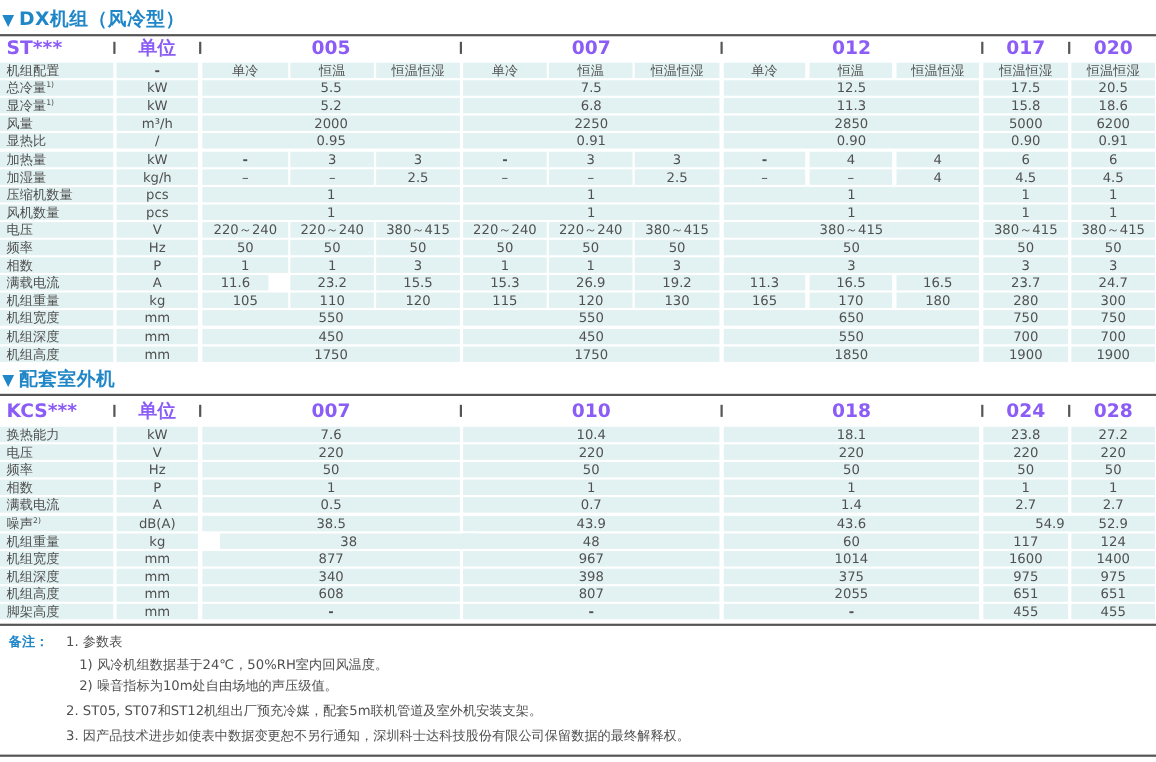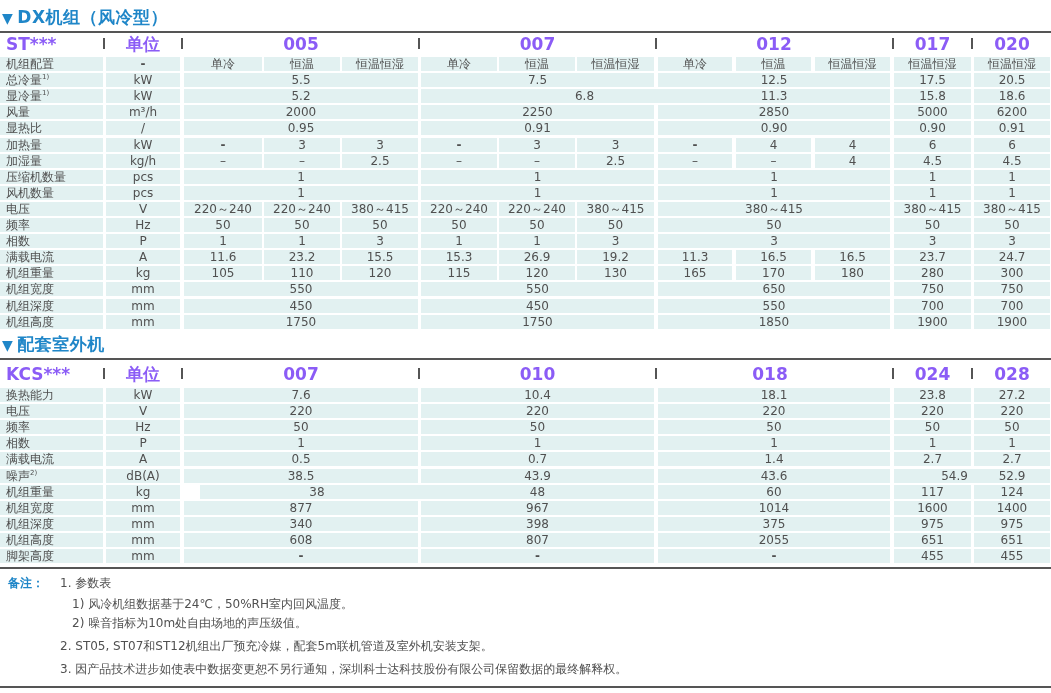--- a/index.html
+++ b/index.html
@@ -55,21 +55,21 @@
     <div class="cell lbl" style="left: 0px; top: 73px; width: 103px;"><span>总冷量</span><sup>1)</sup></div>
     <div class="cell" style="left: 106px; top: 73px; width: 74px;"><span>kW</span></div>
     <div class="cell" style="left: 184px; top: 73px; width: 234px;"><span>5.5</span></div>
     <div class="cell" style="left: 421px; top: 73px; width: 233px;"><span>7.5</span></div>
     <div class="cell" style="left: 658px; top: 73px; width: 232px;"><span>12.5</span></div>
     <div class="cell" style="left: 894px; top: 73px; width: 77px;"><span>17.5</span></div>
     <div class="cell" style="left: 974px; top: 73px; width: 76px;"><span>20.5</span></div>
     <div class="cell lbl" style="left: 0px; top: 89px; width: 103px;"><span>显冷量</span><sup>1)</sup></div>
     <div class="cell" style="left: 106px; top: 89px; width: 74px;"><span>kW</span></div>
     <div class="cell" style="left: 184px; top: 89px; width: 234px;"><span>5.2</span></div>
-    <div class="cell" style="left: 421px; top: 89px; width: 233px; padding-left: 47px;"><span>6.8</span></div>
+    <div class="cell" style="left: 421px; top: 89px; width: 233px;"><span>6.8</span></div>
     <div class="cell" style="left: 658px; top: 89px; width: 232px;"><span>11.3</span></div>
     <div class="cell" style="left: 894px; top: 89px; width: 77px;"><span>15.8</span></div>
     <div class="cell" style="left: 974px; top: 89px; width: 76px;"><span>18.6</span></div>
     <div class="cell lbl" style="left: 0px; top: 105px; width: 103px;"><span>风量</span></div>
     <div class="cell" style="left: 106px; top: 105px; width: 74px;"><span>m³/h</span></div>
     <div class="cell" style="left: 184px; top: 105px; width: 234px;"><span>2000</span></div>
     <div class="cell" style="left: 421px; top: 105px; width: 233px;"><span>2250</span></div>
     <div class="cell" style="left: 658px; top: 105px; width: 232px;"><span>2850</span></div>
     <div class="cell" style="left: 894px; top: 105px; width: 77px;"><span>5000</span></div>
     <div class="cell" style="left: 974px; top: 105px; width: 76px;"><span>6200</span></div>
@@ -148,21 +148,21 @@
     <div class="cell" style="left: 264px; top: 234px; width: 76px;"><span>1</span></div>
     <div class="cell" style="left: 342px; top: 234px; width: 76px;"><span>3</span></div>
     <div class="cell" style="left: 421px; top: 234px; width: 76px;"><span>1</span></div>
     <div class="cell" style="left: 499px; top: 234px; width: 76px;"><span>1</span></div>
     <div class="cell" style="left: 577px; top: 234px; width: 77px;"><span>3</span></div>
     <div class="cell" style="left: 658px; top: 234px; width: 232px;"><span>3</span></div>
     <div class="cell" style="left: 894px; top: 234px; width: 77px;"><span>3</span></div>
     <div class="cell" style="left: 974px; top: 234px; width: 76px;"><span>3</span></div>
     <div class="cell lbl" style="left: 0px; top: 250px; width: 103px;"><span>满载电流</span></div>
     <div class="cell" style="left: 106px; top: 250px; width: 74px;"><span>A</span></div>
-    <div class="cell" style="left: 184px; top: 250px; width: 78px;"><span>11.6</span></div>
+    <div class="cell" style="left: 184px; top: 250px; width: 60px;"><span>11.6</span></div>
     <div class="cell" style="left: 264px; top: 250px; width: 76px;"><span>23.2</span></div>
     <div class="cell" style="left: 342px; top: 250px; width: 76px;"><span>15.5</span></div>
     <div class="cell" style="left: 421px; top: 250px; width: 76px;"><span>15.3</span></div>
     <div class="cell" style="left: 499px; top: 250px; width: 76px;"><span>26.9</span></div>
     <div class="cell" style="left: 577px; top: 250px; width: 77px;"><span>19.2</span></div>
     <div class="cell" style="left: 658px; top: 250px; width: 74px;"><span>11.3</span></div>
     <div class="cell" style="left: 736px; top: 250px; width: 75px;"><span>16.5</span></div>
     <div class="cell" style="left: 815px; top: 250px; width: 75px;"><span>16.5</span></div>
     <div class="cell" style="left: 894px; top: 250px; width: 77px;"><span>23.7</span></div>
     <div class="cell" style="left: 974px; top: 250px; width: 76px;"><span>24.7</span></div>
@@ -202,21 +202,21 @@
     <div class="cell" style="left: 974px; top: 315px; width: 76px;"><span>1900</span></div>
   </div>
 
 <div class="sec-title" style="top:333px;"><span class="tri">▼</span><span>配套室外机</span></div>
 <div class="rule" style="top:358px;"></div>
 <div id="s2">
     <div class="hdr left" style="left: 0px; top: 363px; width: 95px;"><span>KCS***</span></div>
     <div class="hdr" style="left: 106px; top: 363px; width: 74px;"><span>单位</span></div>
     <div class="hdr" style="left: 184px; top: 363px; width: 234px;"><span>007</span></div>
     <div class="hdr" style="left: 421px; top: 363px; width: 233px;"><span>010</span></div>
-    <div class="hdr" style="left: 638px; top: 363px; width: 232px; padding-left: 16px;"><span>018</span></div>
+    <div class="hdr" style="left: 658px; top: 363px; width: 232px;"><span>018</span></div>
     <div class="hdr" style="left: 894px; top: 363px; width: 77px;"><span>024</span></div>
     <div class="hdr" style="left: 974px; top: 363px; width: 76px;"><span>028</span></div>
     <div class="tick" style="left: 103px; top: 368px;"></div>
     <div class="tick" style="left: 181px; top: 368px;"></div>
     <div class="tick" style="left: 418px; top: 368px;"></div>
     <div class="tick" style="left: 655px; top: 368px;"></div>
     <div class="tick" style="left: 892px; top: 368px;"></div>
     <div class="tick" style="left: 971px; top: 368px;"></div>
     <div class="cell lbl" style="left: 0px; top: 388px; width: 103px;"><span>换热能力</span></div>
     <div class="cell" style="left: 106px; top: 388px; width: 74px;"><span>kW</span></div>

